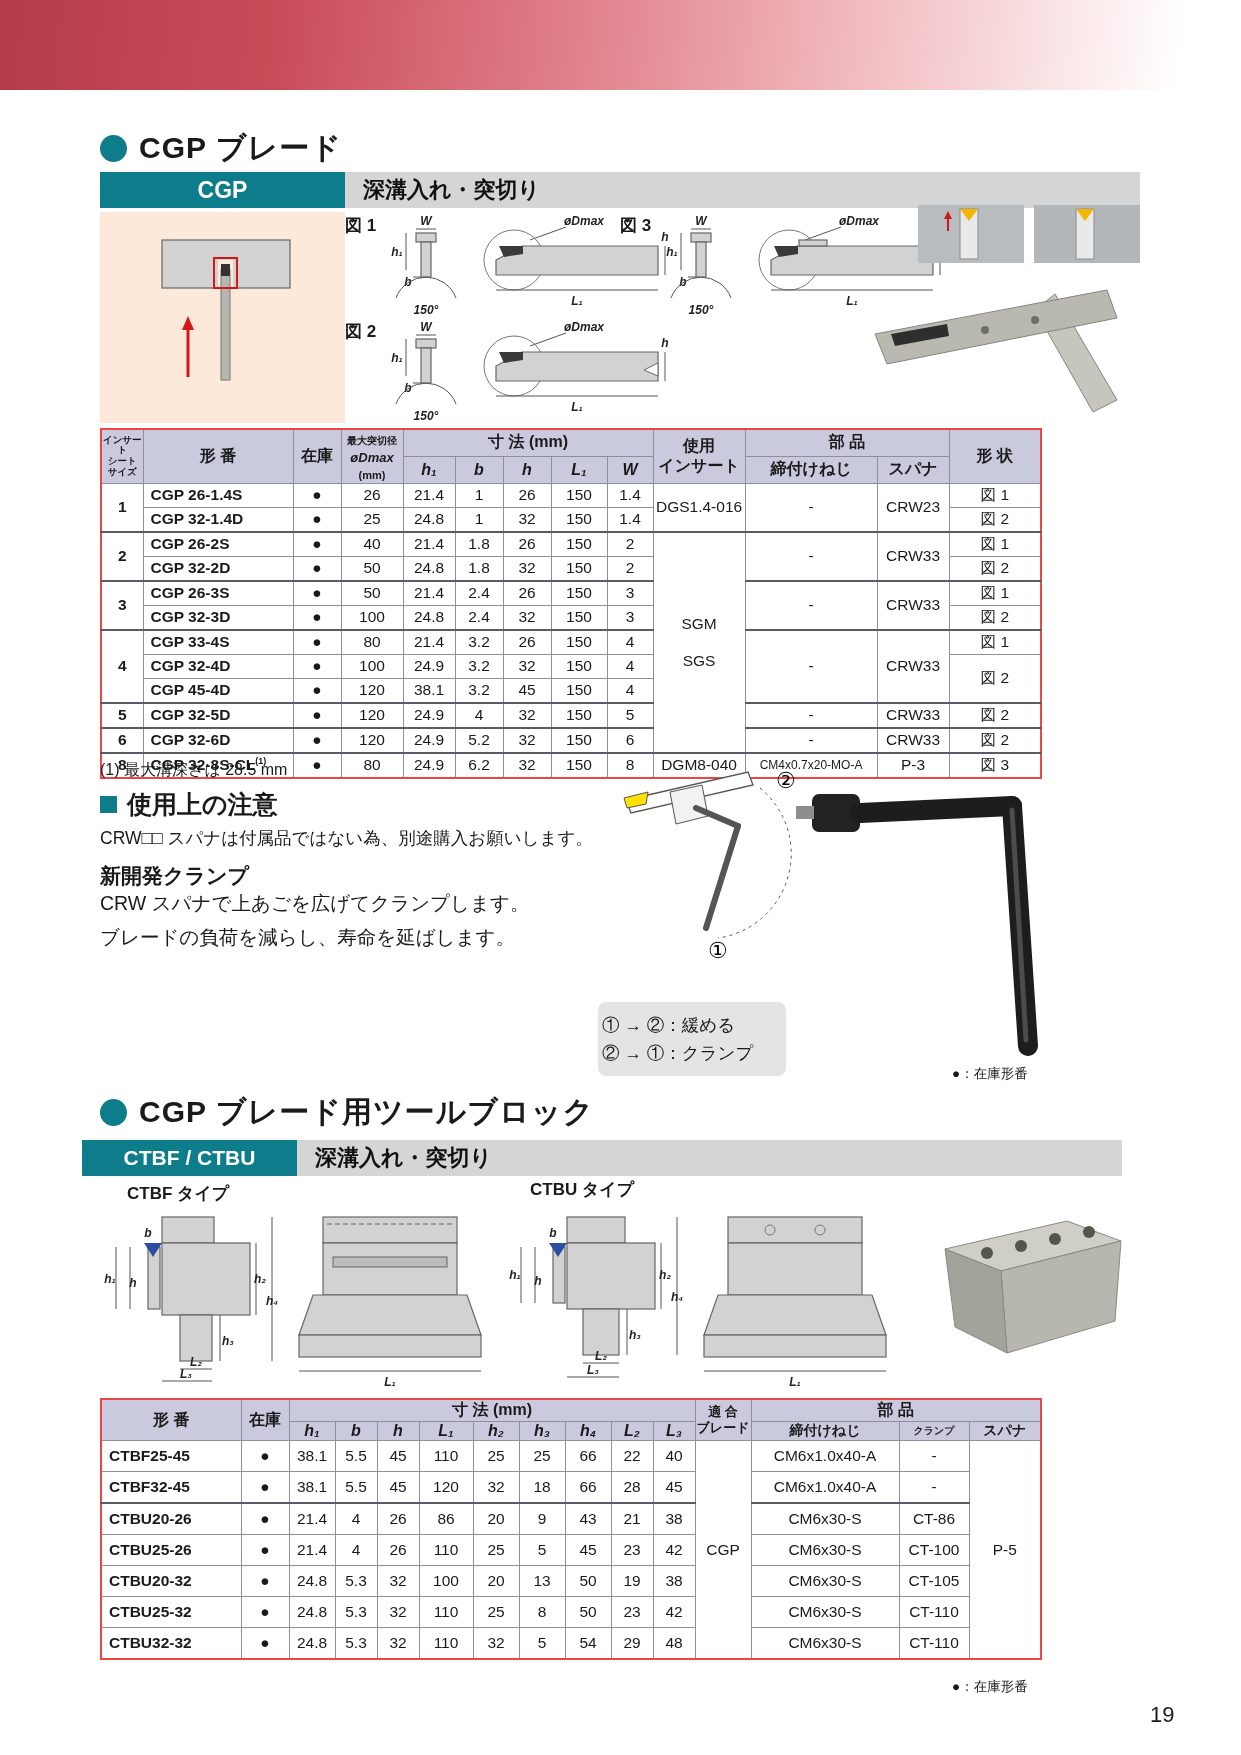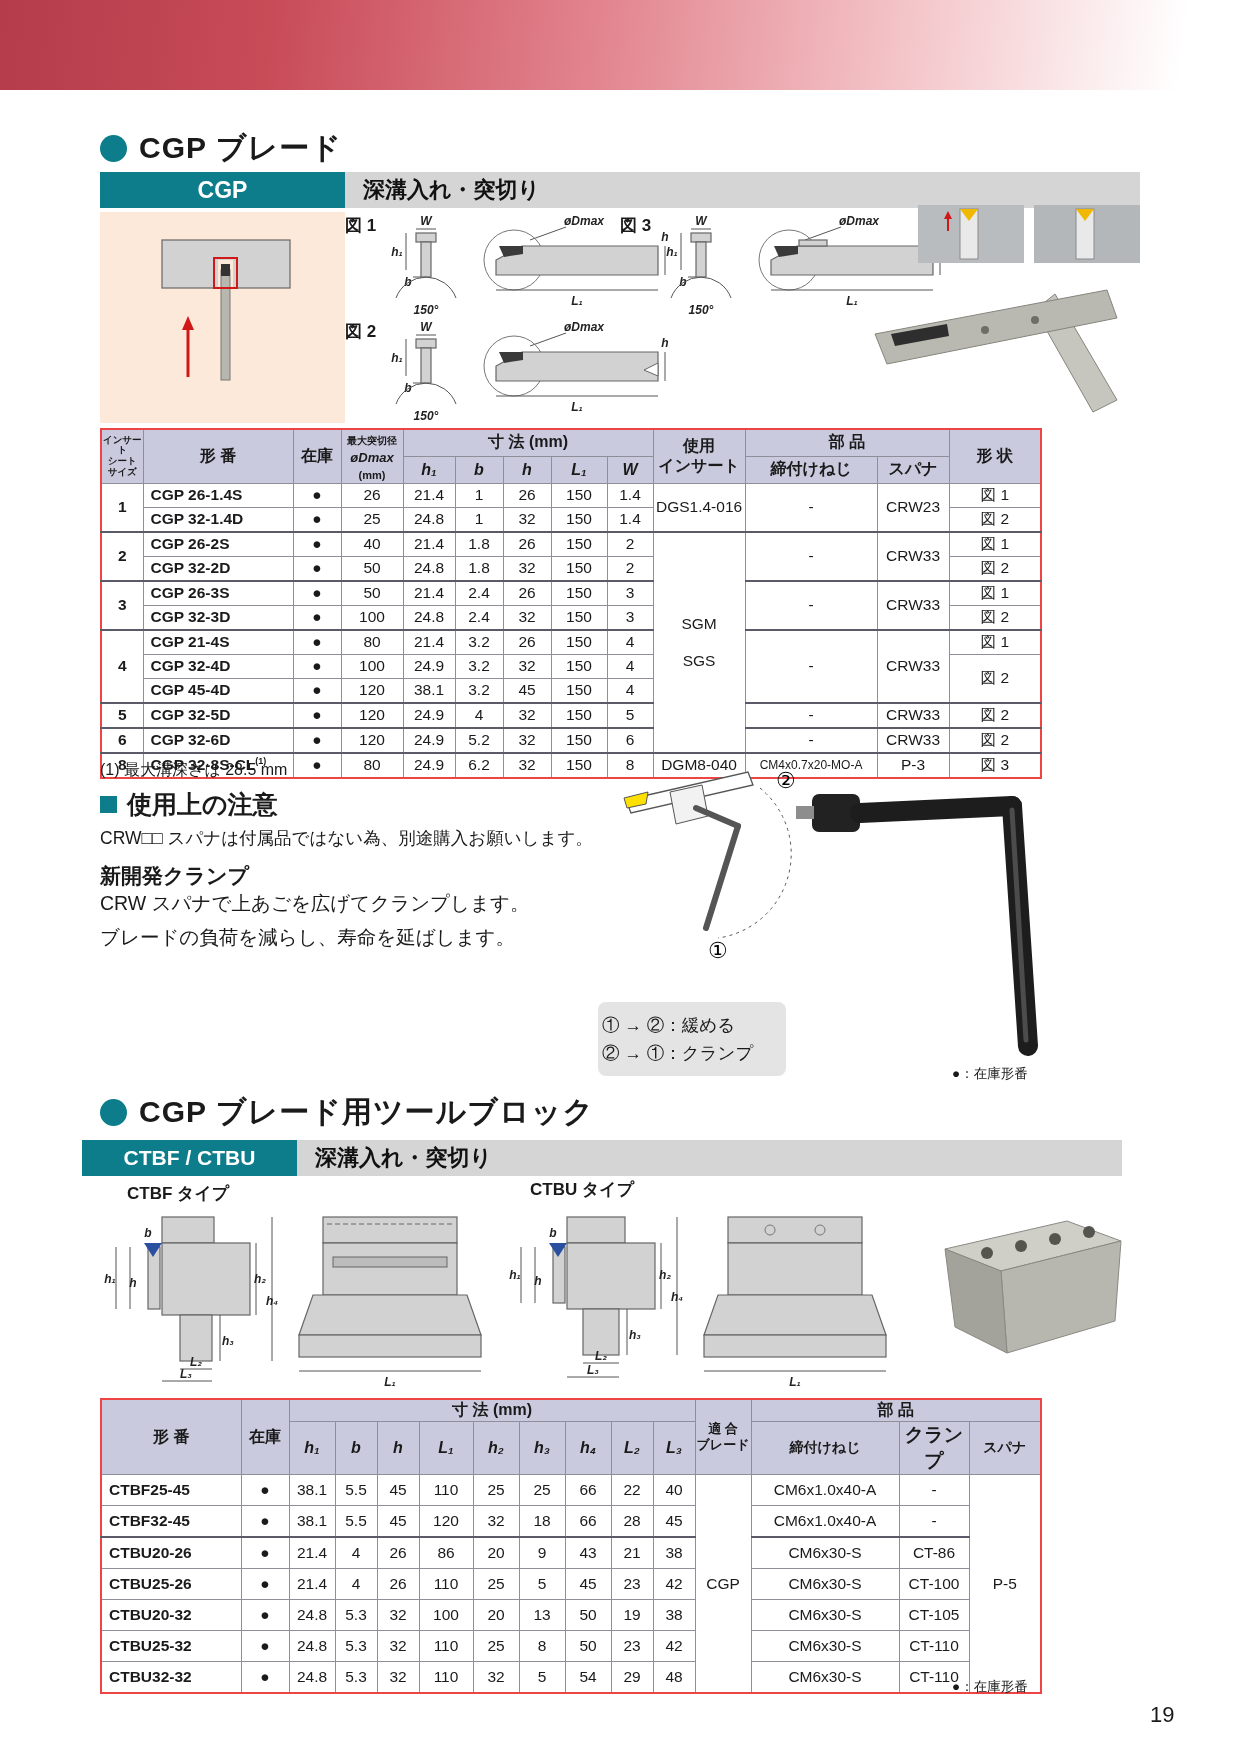--- a/index.html
+++ b/index.html
@@ -290,21 +290,21 @@
           <td>100</td>
           <td>24.8</td>
           <td>2.4</td>
           <td>32</td>
           <td>150</td>
           <td>3</td>
           <td>図 2</td>
         </tr>
       <tr class="grp">
           <td rowspan="3" class="sz">4</td>
-          <td class="model">CGP 21-4S</td>
+          <td class="model">CGP 33-4S</td>
           <td class="dot">●</td>
           <td>80</td>
           <td>21.4</td>
           <td>3.2</td>
           <td>26</td>
           <td>150</td>
           <td>4</td>
           <td rowspan="3">-</td>
           <td rowspan="3">CRW33</td>
           <td>図 1</td>
@@ -534,21 +534,21 @@
         <th class="dim">h₁</th>
         <th class="dim">b</th>
         <th class="dim">h</th>
         <th class="dim">L₁</th>
         <th class="dim">h₂</th>
         <th class="dim">h₃</th>
         <th class="dim">h₄</th>
         <th class="dim">L₂</th>
         <th class="dim">L₃</th>
         <th style="font-size:14px">締付けねじ</th>
-        <th style="font-size:19px">クランプ</th>
+        <th style="font-size:10px">クランプ</th>
         <th style="font-size:14px">スパナ</th>
       </tr>
     </thead>
     <tbody>
       <tr>
           <td class="model">CTBF25-45</td>
           <td class="dot">●</td>
           <td>38.1</td>
           <td>5.5</td>
           <td>45</td>

